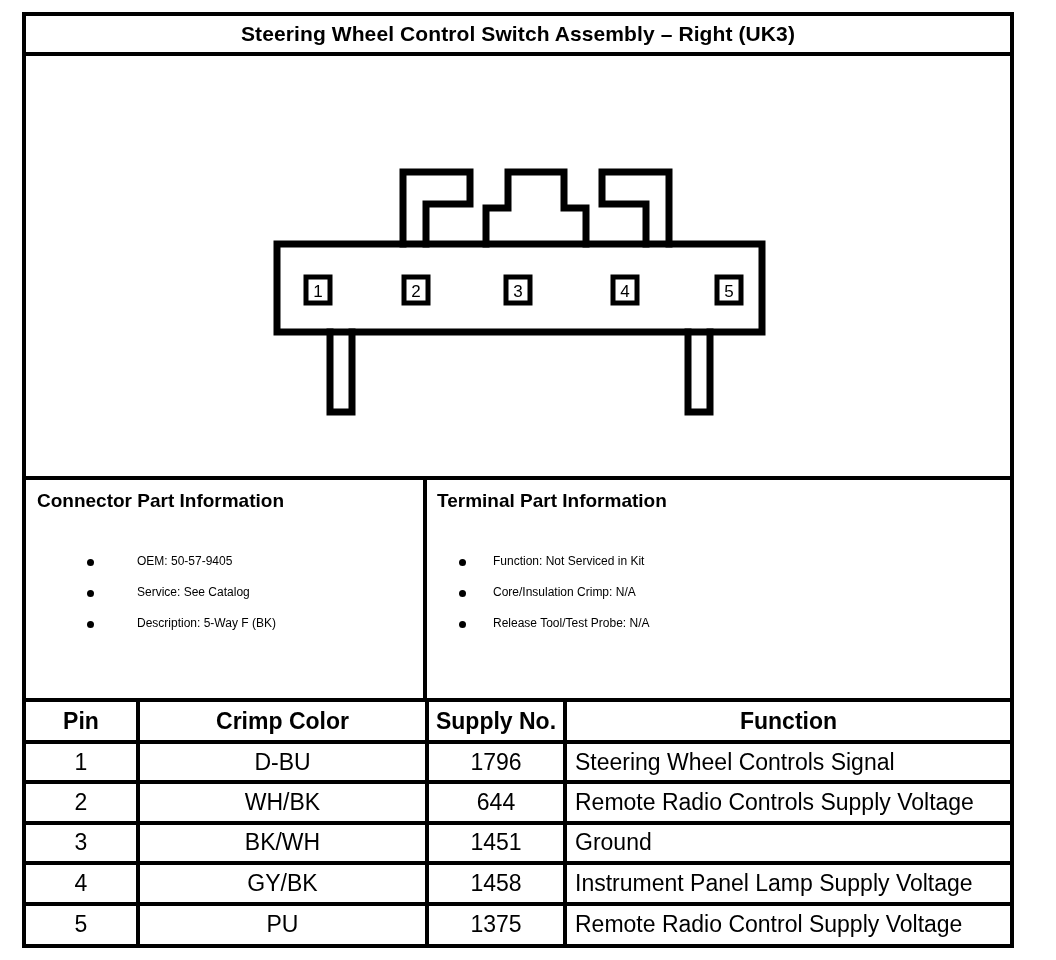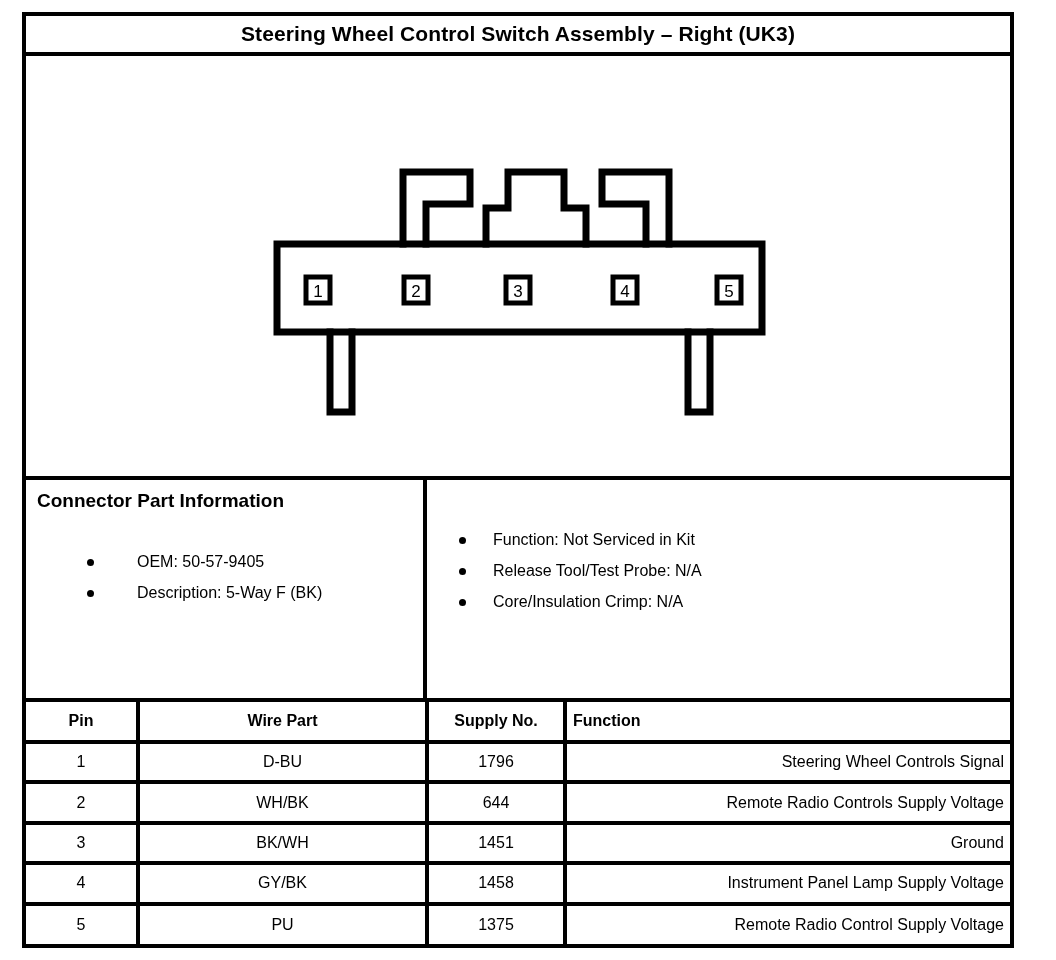--- a/index.html
+++ b/index.html
@@ -94,21 +94,21 @@
     font-weight: bold;
     margin: 0 0 0 2px;
   }
   .bullet-list {
     list-style: none;
     margin: 34px 0 0 0;
     padding: 0;
   }
   .bullet-list li {
     position: relative;
-    font-size: 16px;
+    font-size: 12px;
     line-height: 31px;
     padding-left: 102px;
     white-space: nowrap;
   }
   .bullet-list li::before {
     content: "";
     position: absolute;
     left: 52px;
     top: 13px;
     width: 7px;
@@ -130,37 +130,37 @@
   table.pin-table {
     width: 100%;
     height: 100%;
     border-collapse: collapse;
     table-layout: fixed;
   }
   table.pin-table th,
   table.pin-table td {
     border: 0;
     padding: 0 6px;
-    font-size: 16px;
+    font-size: 23px;
     height: 40px;
     box-sizing: border-box;
   }
   table.pin-table th { font-weight: bold; }
 
   
   .col-pin      { width: 112px; }
   .col-color    { width: 289px; }
   .col-circuit  { width: 138px; }
   .col-function { width: auto;  }
 
   .pin-table .c-pin,
   .pin-table .c-color,
   .pin-table .c-circuit { text-align: center; }
-  .pin-table .c-function { text-align: right; padding-left: 8px; }
-  .pin-table thead .c-function { text-align: left; padding-left: 6px; }
+  .pin-table .c-function { text-align: left; padding-left: 8px; }
+  .pin-table thead .c-function { text-align: center; padding-left: 6px; }
 
   
   .pin-table .c-pin,
   .pin-table .c-color,
   .pin-table .c-circuit { border-right: 4px solid #000; }
 
   
   .pin-table thead th { border-bottom: 4px solid #000; }
   .pin-table tbody tr { border-bottom: 4px solid #000; }
   .pin-table tbody tr:last-child { border-bottom: 0; }
@@ -215,45 +215,47 @@
           </g>
         </g>
       </svg>
     </div>
 
     <div class="info-area">
       <div class="info-panel left">
         <div class="info-heading">Connector Part Information</div>
         <ul class="bullet-list">
           <li>OEM: 50-57-9405</li>
+          <li>Service: See Catalog</li>
           <li>Description: 5-Way F (BK)</li>
         </ul>
       </div>
 
       <div class="info-panel right">
+        <div class="info-heading">Terminal Part Information</div>
         <ul class="bullet-list">
           <li>Function: Not Serviced in Kit</li>
+          <li>Core/Insulation Crimp: N/A</li>
           <li>Release Tool/Test Probe: N/A</li>
-          <li>Core/Insulation Crimp: N/A</li>
         </ul>
       </div>
     </div>
 
     <div class="pin-table-wrap">
       <table class="pin-table">
         <colgroup>
           <col class="col-pin">
             <col class="col-color">
             <col class="col-circuit">
             <col class="col-function">
         </colgroup>
         <thead>
           <tr>
             <th class="c-pin">Pin</th>
-            <th class="c-color">Wire Part</th>
+            <th class="c-color">Crimp Color</th>
             <th class="c-circuit">Supply No.</th>
             <th class="c-function">Function</th>
           </tr>
         </thead>
         <tbody>
           <tr>
             <td class="c-pin">1</td>
             <td class="c-color">D-BU</td>
             <td class="c-circuit">1796</td>
             <td class="c-function">Steering Wheel Controls Signal</td>

